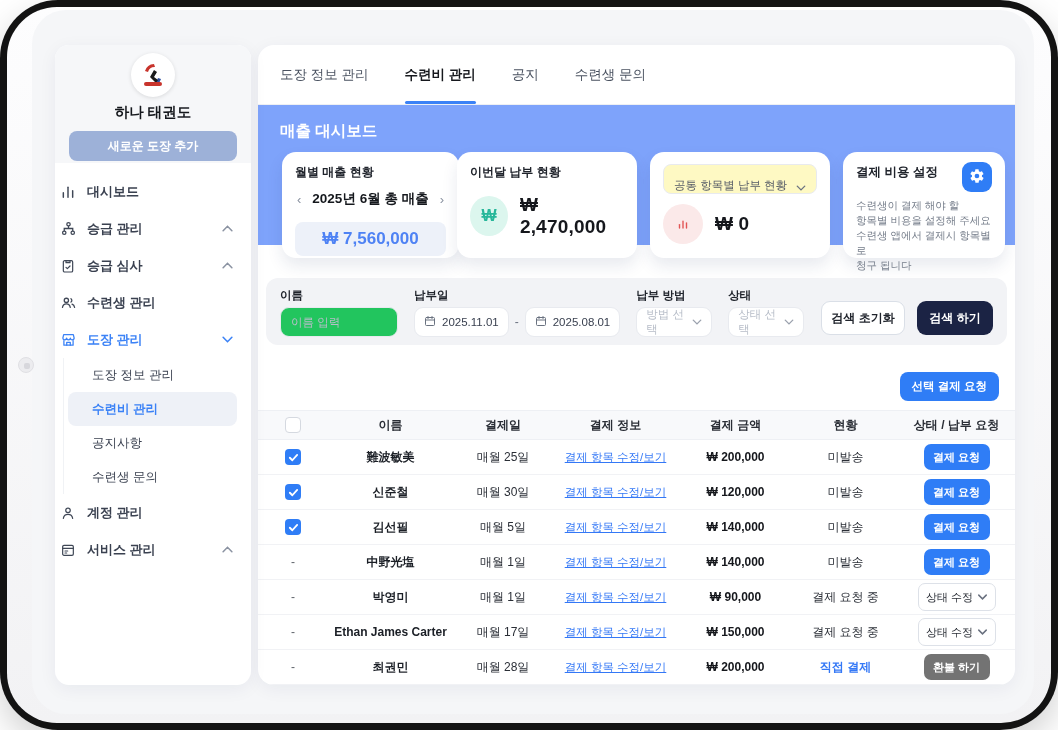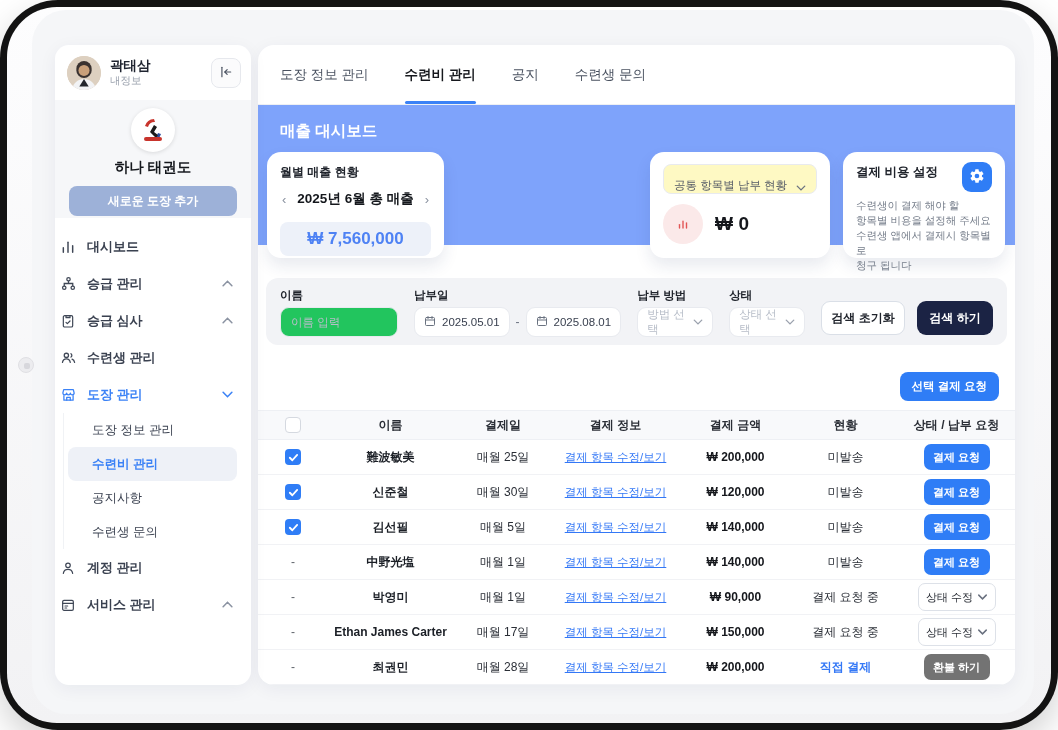--- a/index.html
+++ b/index.html
@@ -39,21 +39,21 @@
   .main { position:absolute; left:258px; top:45px; width:757px; height:640px; background:#fff; border-radius:16px; box-shadow:0 4px 18px rgba(25,39,80,.06); z-index:4; overflow:hidden; }
   .tabbar { position:relative; height:60px; display:flex; align-items:stretch; gap:36px; padding:0 22px; border-bottom:1px solid #eef0f3; }
   .tab { position:relative; display:flex; align-items:center; font-size:13.5px; color:#4a5260; cursor:pointer; }
   .tab.active { color:#16181d; font-weight:bold; }
   .tab.active::after { content:""; position:absolute; left:0; right:0; bottom:0; height:3px; border-radius:3px; background:#3b82f6; }
 
   .band { position:absolute; left:0; top:60px; width:757px; height:140px; background:#7ea3fb; }
   .band-title { position:absolute; left:22px; top:16px; color:#fff; font-size:15.5px; font-weight:bold; }
 
   .card { position:absolute; top:107px; height:106px; background:#fff; border-radius:14px; box-shadow:0 8px 16px rgba(30,50,100,.10); padding:12px 13px; z-index:6; }
-  .card1 { left:9px; width:177px; }
+  .card1 { left:24px; width:177px; }
   .card2 { left:199px; width:180px; }
   .card3 { left:392px; width:180px; }
   .card4 { left:585px; width:162px; }
   .c-title { font-size:12px; font-weight:bold; color:#20242c; }
   .period-row { margin-top:9px; display:flex; align-items:center; justify-content:space-between; padding:0 2px; }
   .p-arrow { border:none; background:none; color:#8a92a0; font-size:13px; cursor:pointer; line-height:1; }
   .period { font-size:13.5px; font-weight:bold; color:#15181d; }
   .pill { margin-top:14px; height:34px; background:#edf1f9; border-radius:8px; display:flex; align-items:center; justify-content:center; font-size:17px; font-weight:bold; color:#4e82f4; }
   .stat-row { margin-top:13px; display:flex; align-items:center; gap:12px; }
   .icon-circle { width:40px; height:40px; border-radius:50%; display:flex; align-items:center; justify-content:center; }
@@ -105,44 +105,20 @@
 </head>
 <body>
 
 <div class="stage">
   <div class="frame"></div>
   <div class="bezel"></div>
   <div class="screen"></div>
   <div class="camera"></div>
 
   <aside class="sidebar">
-    <div class="profile">
-      <div class="avatar">
-        <svg viewBox="0 0 40 40" width="34" height="34">
-          <circle cx="20" cy="20" r="20" fill="#ddd0c0"></circle>
-          <path d="M11 15a9 9 0 0 1 18 0v2a9 9 0 0 1-18 0z" fill="#3a3230"></path>
-          <circle cx="20" cy="17" r="6.5" fill="#c9a07a"></circle>
-          <path d="M6 40c1-9 7.5-13 14-13s13 4 14 13z" fill="#f2f3f5"></path>
-          <path d="M20 27l-5.5 9h11z" fill="#23262c"></path>
-        </svg>
-      </div>
-      <div>
-        <div class="p-name">곽태삼</div>
-        <div class="p-sub">내정보</div>
-      </div>
-      <button class="collapse-btn">
-        <span>
-          <svg width="14" height="14" viewBox="0 0 24 24" fill="none" stroke="currentColor" stroke-width="2" stroke-linecap="round" stroke-linejoin="round">
-              <path d="M5 4v16"></path>
-              <path d="M20 12H10"></path>
-              <path d="M14 8l-4 4 4 4"></path>
-            </svg>
-        </span>
-      </button>
-    </div>
 
     <div class="dojo">
       <div class="logo">
         <svg viewBox="0 0 36 36" width="36" height="36">
           <circle cx="18" cy="18" r="17" fill="#fff"></circle>
           <path d="M10 14a10 10 0 0 1 9-7l1 3a7 7 0 0 0-7 5z" fill="#c8342c"></path>
           <path d="M26 22a10 10 0 0 1-9 7l-1-3a7 7 0 0 0 7-5z" fill="#2b4d9e"></path>
           <path d="M15 20l4-7 3 2-3 5 4 3-2 3z" fill="#1b1b1b"></path>
           <rect x="9" y="25" width="18" height="4" rx="2" fill="#c8342c"></rect>
         </svg>
@@ -267,20 +243,27 @@
     <div class="card card1">
       <div class="c-title">월별 매출 현황</div>
       <div class="period-row">
         <button class="p-arrow">‹</button>
         <span class="period">2025년 6월 총 매출</span>
         <button class="p-arrow">›</button>
       </div>
       <div class="pill">₩ 7,560,000</div>
     </div>
 
+    <div class="card card2">
+      <div class="c-title">이번달 납부 현황</div>
+      <div class="stat-row">
+        <span class="icon-circle mint">₩</span>
+        <span class="big-amount">₩ 2,470,000</span>
+      </div>
+    </div>
 
     <div class="card card3">
       <div class="mini-select">
         <span>공통 항목별 납부 현황</span>
         <span class="chev">
           <svg width="10" height="6" viewBox="0 0 12 8" fill="none" stroke="#6b7280" stroke-width="1.8" stroke-linecap="round">
               <path d="M1 1.5l5 5 5-5"></path>
             </svg>
         </span>
       </div>
@@ -326,21 +309,21 @@
       <div class="fgroup">
         <div class="f-label">납부일</div>
         <div class="f-ctrl-row">
           <button class="date-btn">
             <span>
               <svg width="12" height="12" viewBox="0 0 24 24" fill="none" stroke="#6a7280" stroke-width="2" stroke-linecap="round">
                   <rect x="3" y="5" width="18" height="16" rx="2"></rect>
                   <path d="M3 10h18M8 3v4M16 3v4"></path>
                 </svg>
             </span>
-            <span>2025.05.01</span>
+            <span>2025.11.01</span>
           </button>
           <span class="date-dash">-</span>
           <button class="date-btn">
             <span>
               <svg width="12" height="12" viewBox="0 0 24 24" fill="none" stroke="#6a7280" stroke-width="2" stroke-linecap="round">
                   <rect x="3" y="5" width="18" height="16" rx="2"></rect>
                   <path d="M3 10h18M8 3v4M16 3v4"></path>
                 </svg>
             </span>
             <span>2025.08.01</span>

